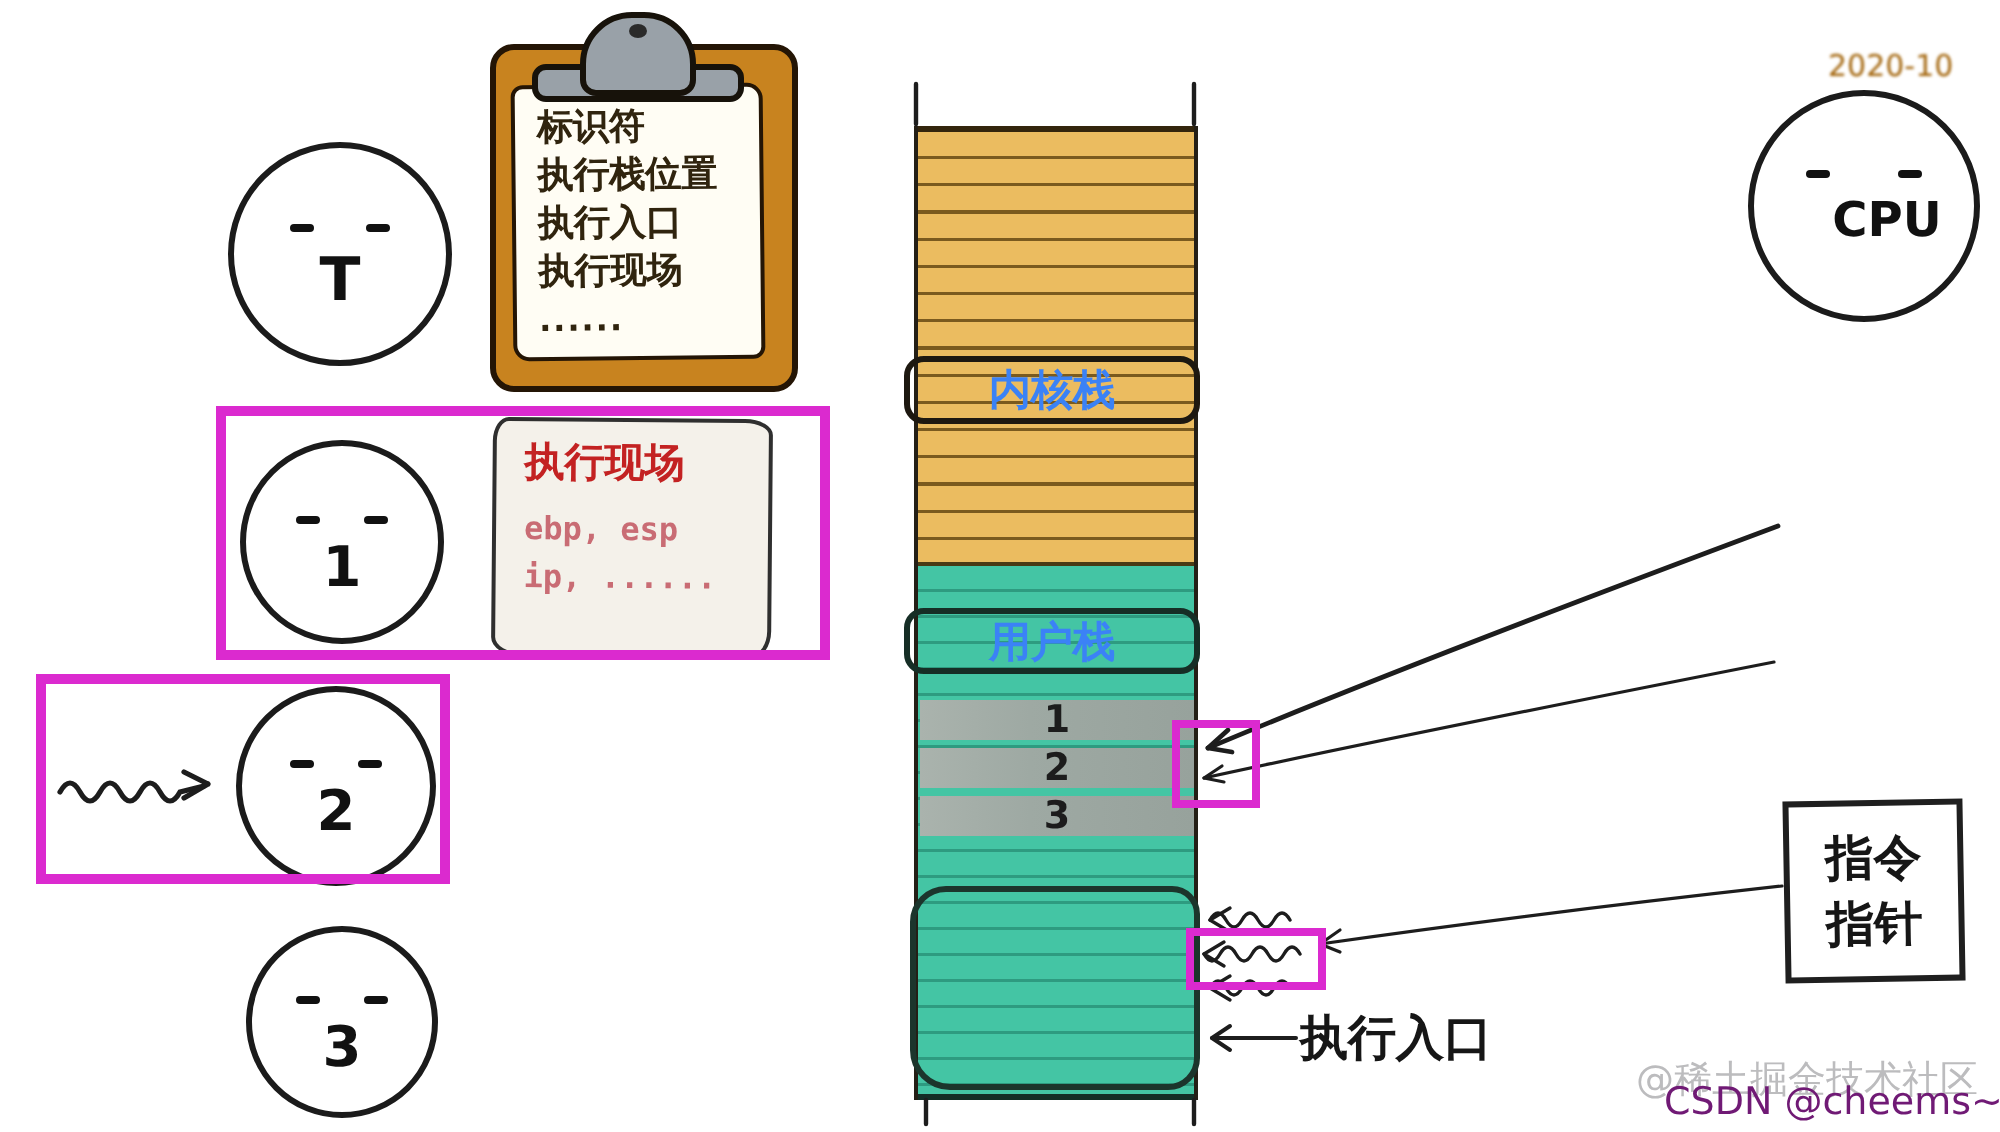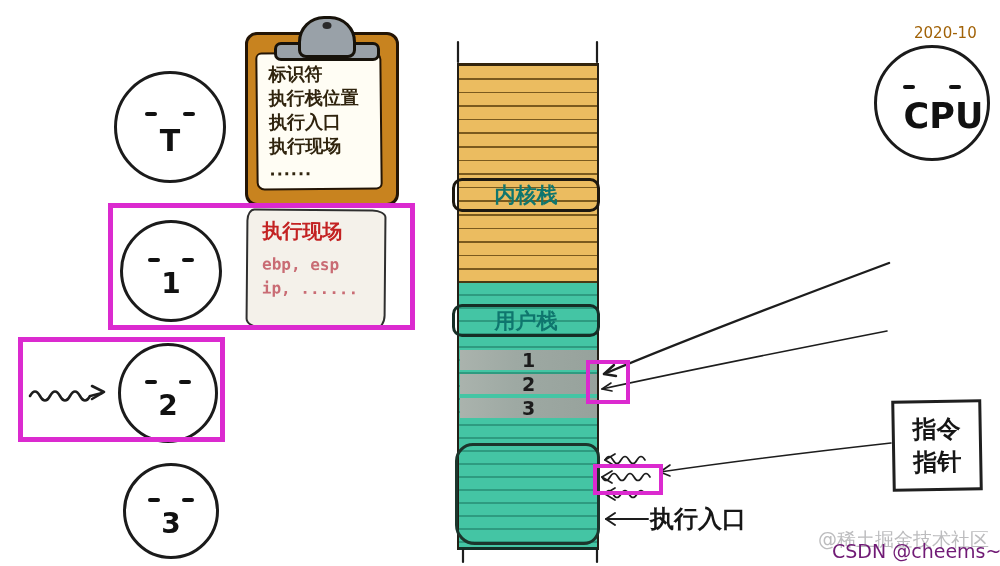--- a/index.html
+++ b/index.html
@@ -7,21 +7,21 @@
     position:relative;width:1000px;height:566px;background:#ffffff;overflow:hidden;
     font-family:"DejaVu Sans",sans-serif;color:#1c1c1c;
   }
   
   .face{position:absolute;border:3px solid #1b1b1b;border-radius:50%;background:#fff;}
   .face .eyes{position:absolute;left:0;right:0;top:36%;display:flex;justify-content:center;gap:26px;}
   .face .eye{width:12px;height:4px;background:#111;border-radius:2px;}
   .face .mouth-label{position:absolute;left:0;right:0;top:46%;text-align:center;
     font-weight:bold;font-size:28px;color:#111;}
   
-  .clipboard{position:absolute;left:245px;top:16px;width:148px;height:184px;padding-left:16px;}
+  .clipboard{position:absolute;left:245px;top:6px;width:148px;height:184px;}
   .clip-board-body{position:absolute;left:0;top:16px;width:148px;height:168px;
     background:var(--c-clipboard-board,#C8831F);border:3.5px solid #241505;border-radius:12px;}
   .clip-dome{position:absolute;left:50%;top:0;transform:translateX(-50%);width:52px;height:36px;
     background:#99a1a8;border:3px solid #17120a;border-radius:26px 26px 8px 8px;z-index:2;}
   .clip-hole{position:absolute;left:50%;top:6px;transform:translateX(-50%);width:9px;height:7px;
     background:#2a2a2a;border-radius:50%;z-index:3;}
   .clip-base{position:absolute;left:50%;top:26px;transform:translateX(-50%);width:100px;height:13px;
     background:#99a1a8;border:3px solid #17120a;border-radius:7px;z-index:2;}
   .clip-paper{position:absolute;left:11px;top:36px;width:126px;height:138px;background:#FFFDF4;
     border:2.5px solid #241505;border-radius:6px 8px 6px 8px;transform:rotate(-.6deg);z-index:1;
@@ -43,21 +43,21 @@
     font-size:26px;font-weight:bold;letter-spacing:1px;color:#161616;}
   .memcol{position:absolute;left:457px;top:63px;width:142px;height:487px;
     border-left:2.5px solid #241f16;border-right:2.5px solid #241f16;box-sizing:border-box;z-index:1;}
   .kernel-region{position:absolute;left:0;top:0;right:0;height:220px;
     background:repeating-linear-gradient(to bottom,var(--c-kernel-region,#EBBC60) 0 12px,#7A5A1E 12px 13.6px);
     border-top:3px solid #33250d;border-bottom:2px solid #4a3a14;box-sizing:border-box;}
   .user-region{position:absolute;left:0;top:220px;right:0;height:267px;
     background:repeating-linear-gradient(to bottom,var(--c-user-region,#44C5A4) 0 11.5px,#2E9B80 11.5px 13px);
     border-bottom:3px solid #142e26;box-sizing:border-box;}
   .seg-label-box{position:absolute;left:452px;width:148px;border:3px solid #1d1810;border-radius:10px;
-    background:transparent;text-align:center;font-size:21px;font-weight:bold;color:#0f766e;
+    background:transparent;text-align:center;font-size:21px;font-weight:bold;color:#3b82f6;
     box-sizing:border-box;z-index:2;}
   .frame-row{position:absolute;left:460px;width:137px;height:20px;
     background:linear-gradient(90deg,#aab3ad,var(--c-frame-row,#9EA9A3) 40%,#97a29c);
     text-align:center;font-size:19px;font-weight:bold;color:#1c1c1c;line-height:20px;z-index:2;}
   .code-box{position:absolute;left:455px;top:443px;width:145px;height:102px;
     border:3px solid #1c352c;border-radius:18px 14px 16px 20px;box-sizing:border-box;z-index:2;}
   .side-label{position:absolute;font-weight:bold;color:#161616;z-index:2;white-space:nowrap;}
   
   .regbox{position:absolute;border:3px solid #1f1f1f;background:#fff;z-index:2;
     display:flex;align-items:center;justify-content:center;flex-direction:column;
@@ -157,21 +157,21 @@
   <div class="side-label" style="left:650px;top:503px;font-size:24px;">执行入口</div>
 
   <div class="hl thin" style="left:586px;top:360px;width:36px;height:36px;"></div>
   <div class="hl thin" style="left:593px;top:464px;width:62px;height:23px;"></div>
 
   <div class="face" style="left:874px;top:45px;width:110px;height:110px;">
     <div class="eyes" style="gap:34px;top:34%;">
         <span class="eye"></span>
         <span class="eye"></span>
       </div>
-    <div class="mouth-label" style="font-size:35px;top:44%;font-weight:600;margin-left:23px;">CPU</div>
+    <div class="mouth-label" style="font-size:24px;top:44%;font-weight:600;margin-left:23px;">CPU</div>
   </div>
 
 
 
   <div class="regbox" style="left:892px;top:400px;width:90px;height:91px;font-size:24px;transform:rotate(-1deg);">
     <span>指令</span>
     <span>指针</span>
   </div>
 
   <svg id="arrows" width="1000" height="566" viewBox="0 0 1000 566">

